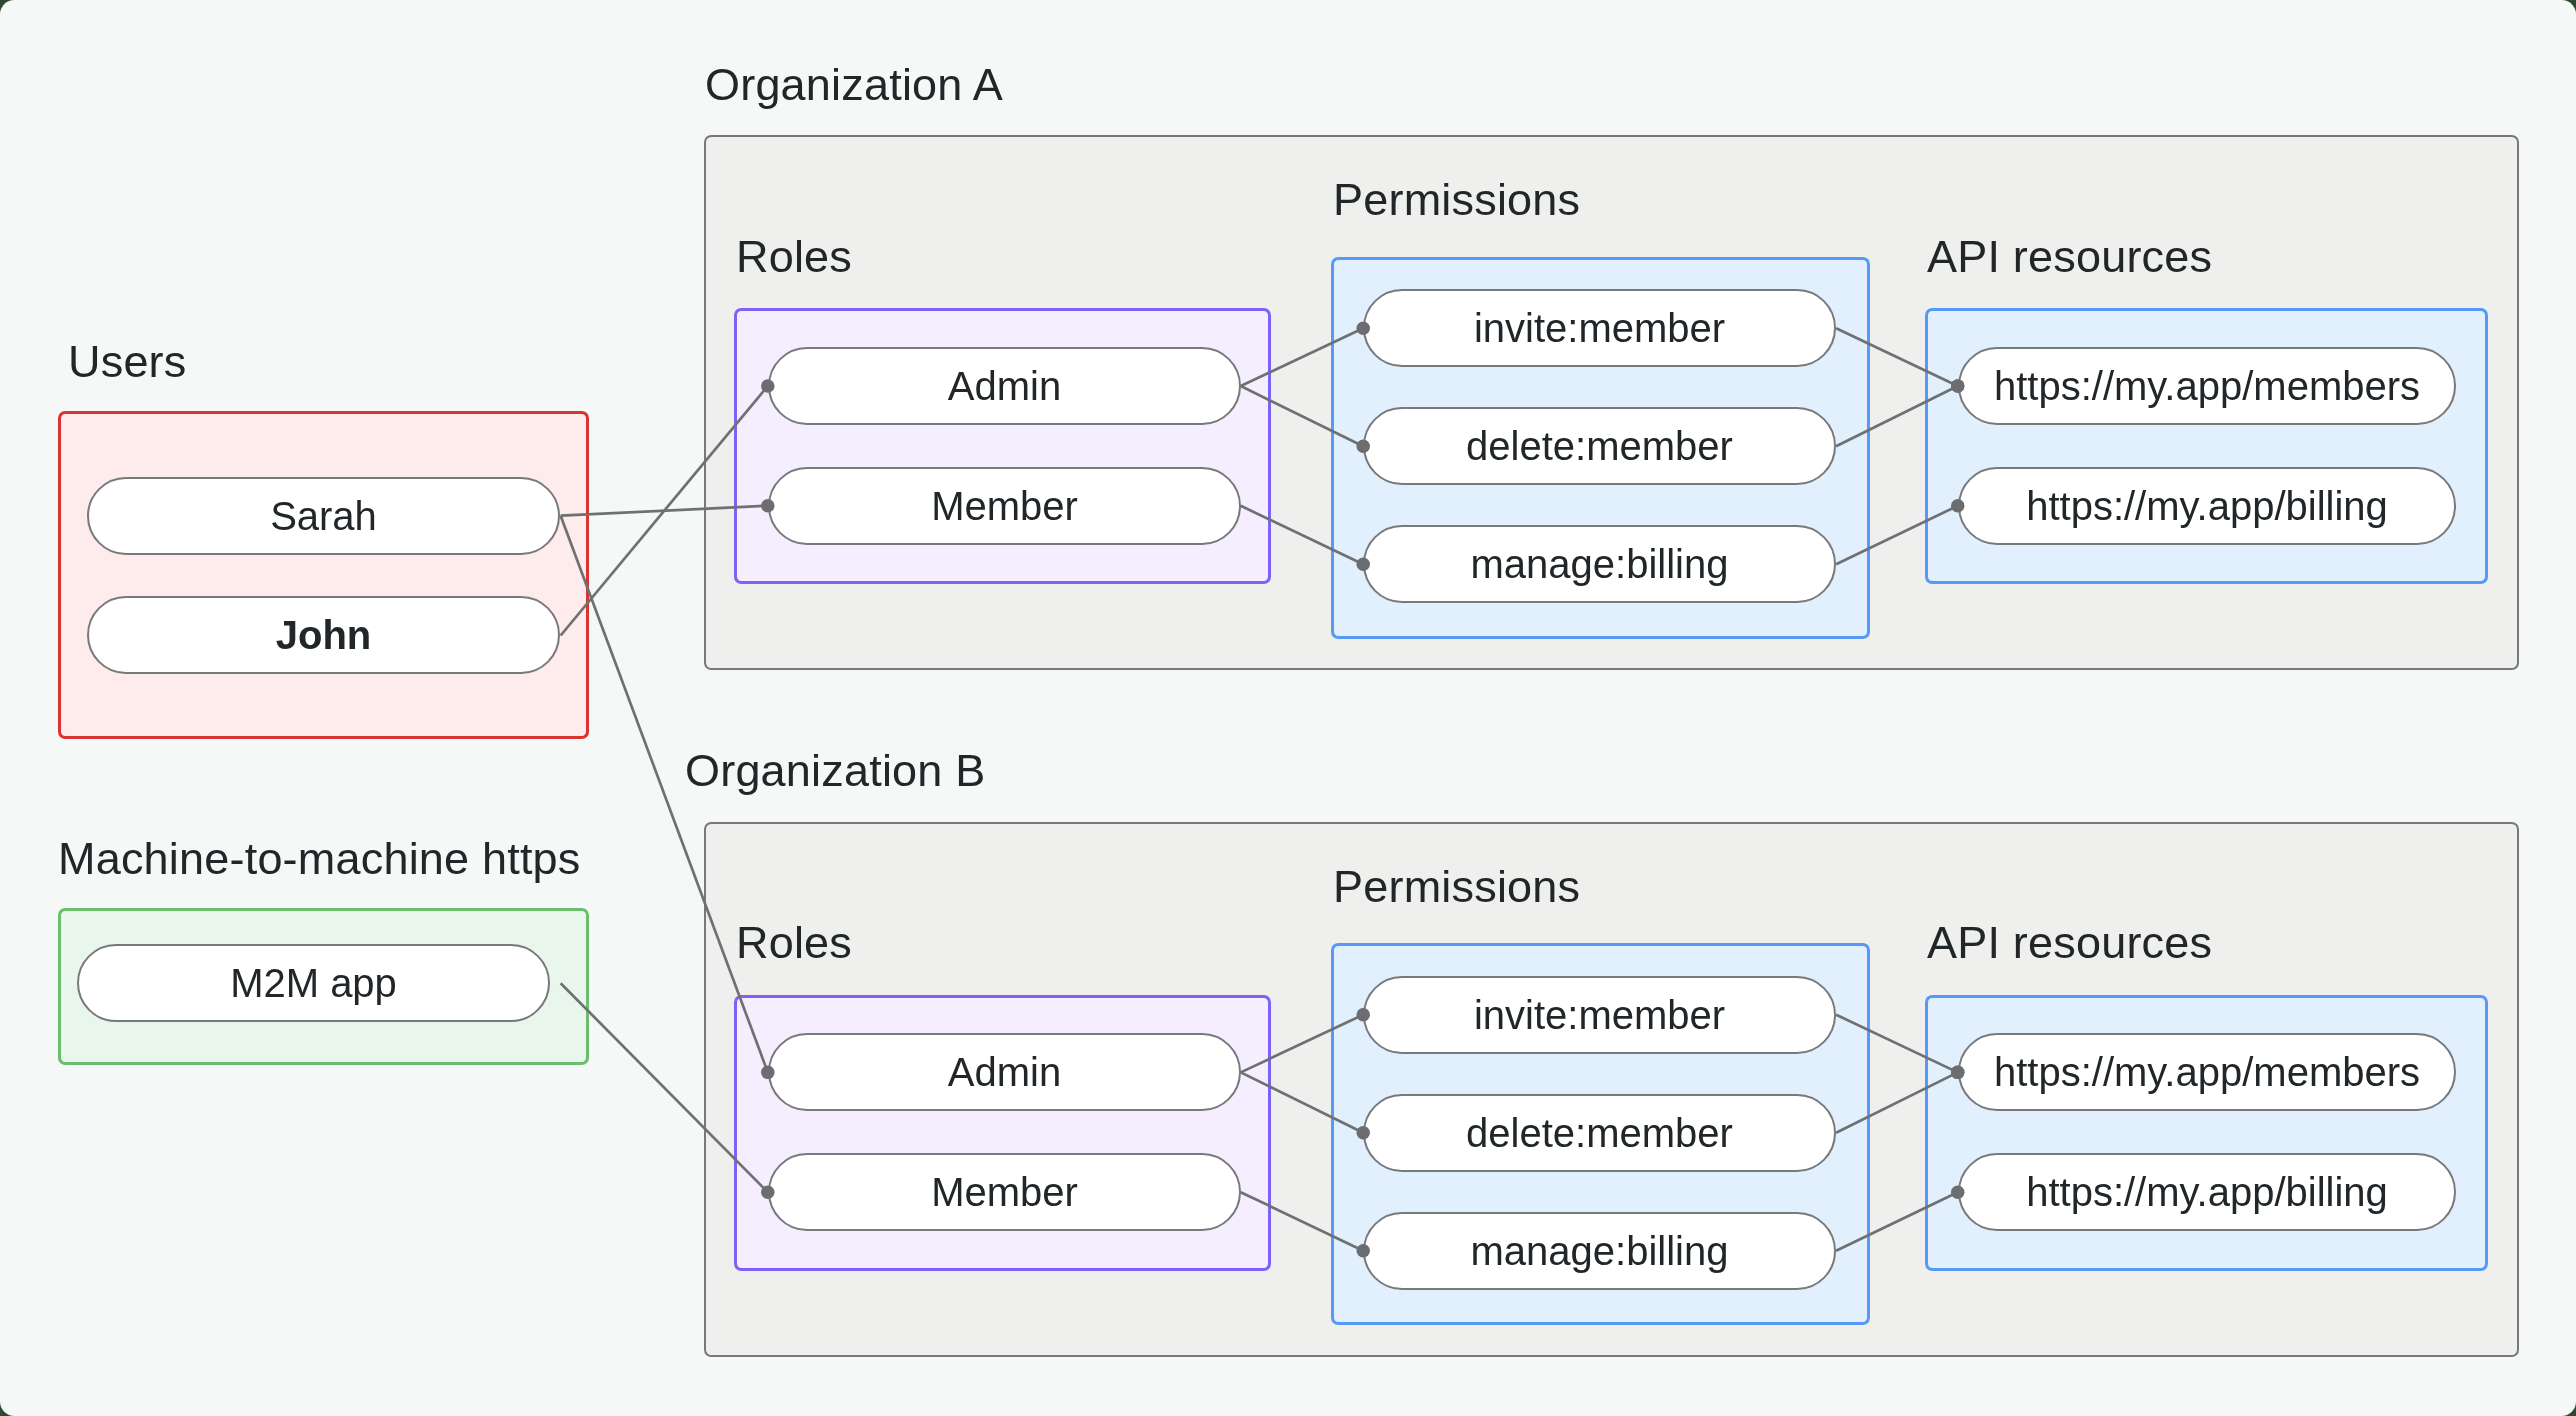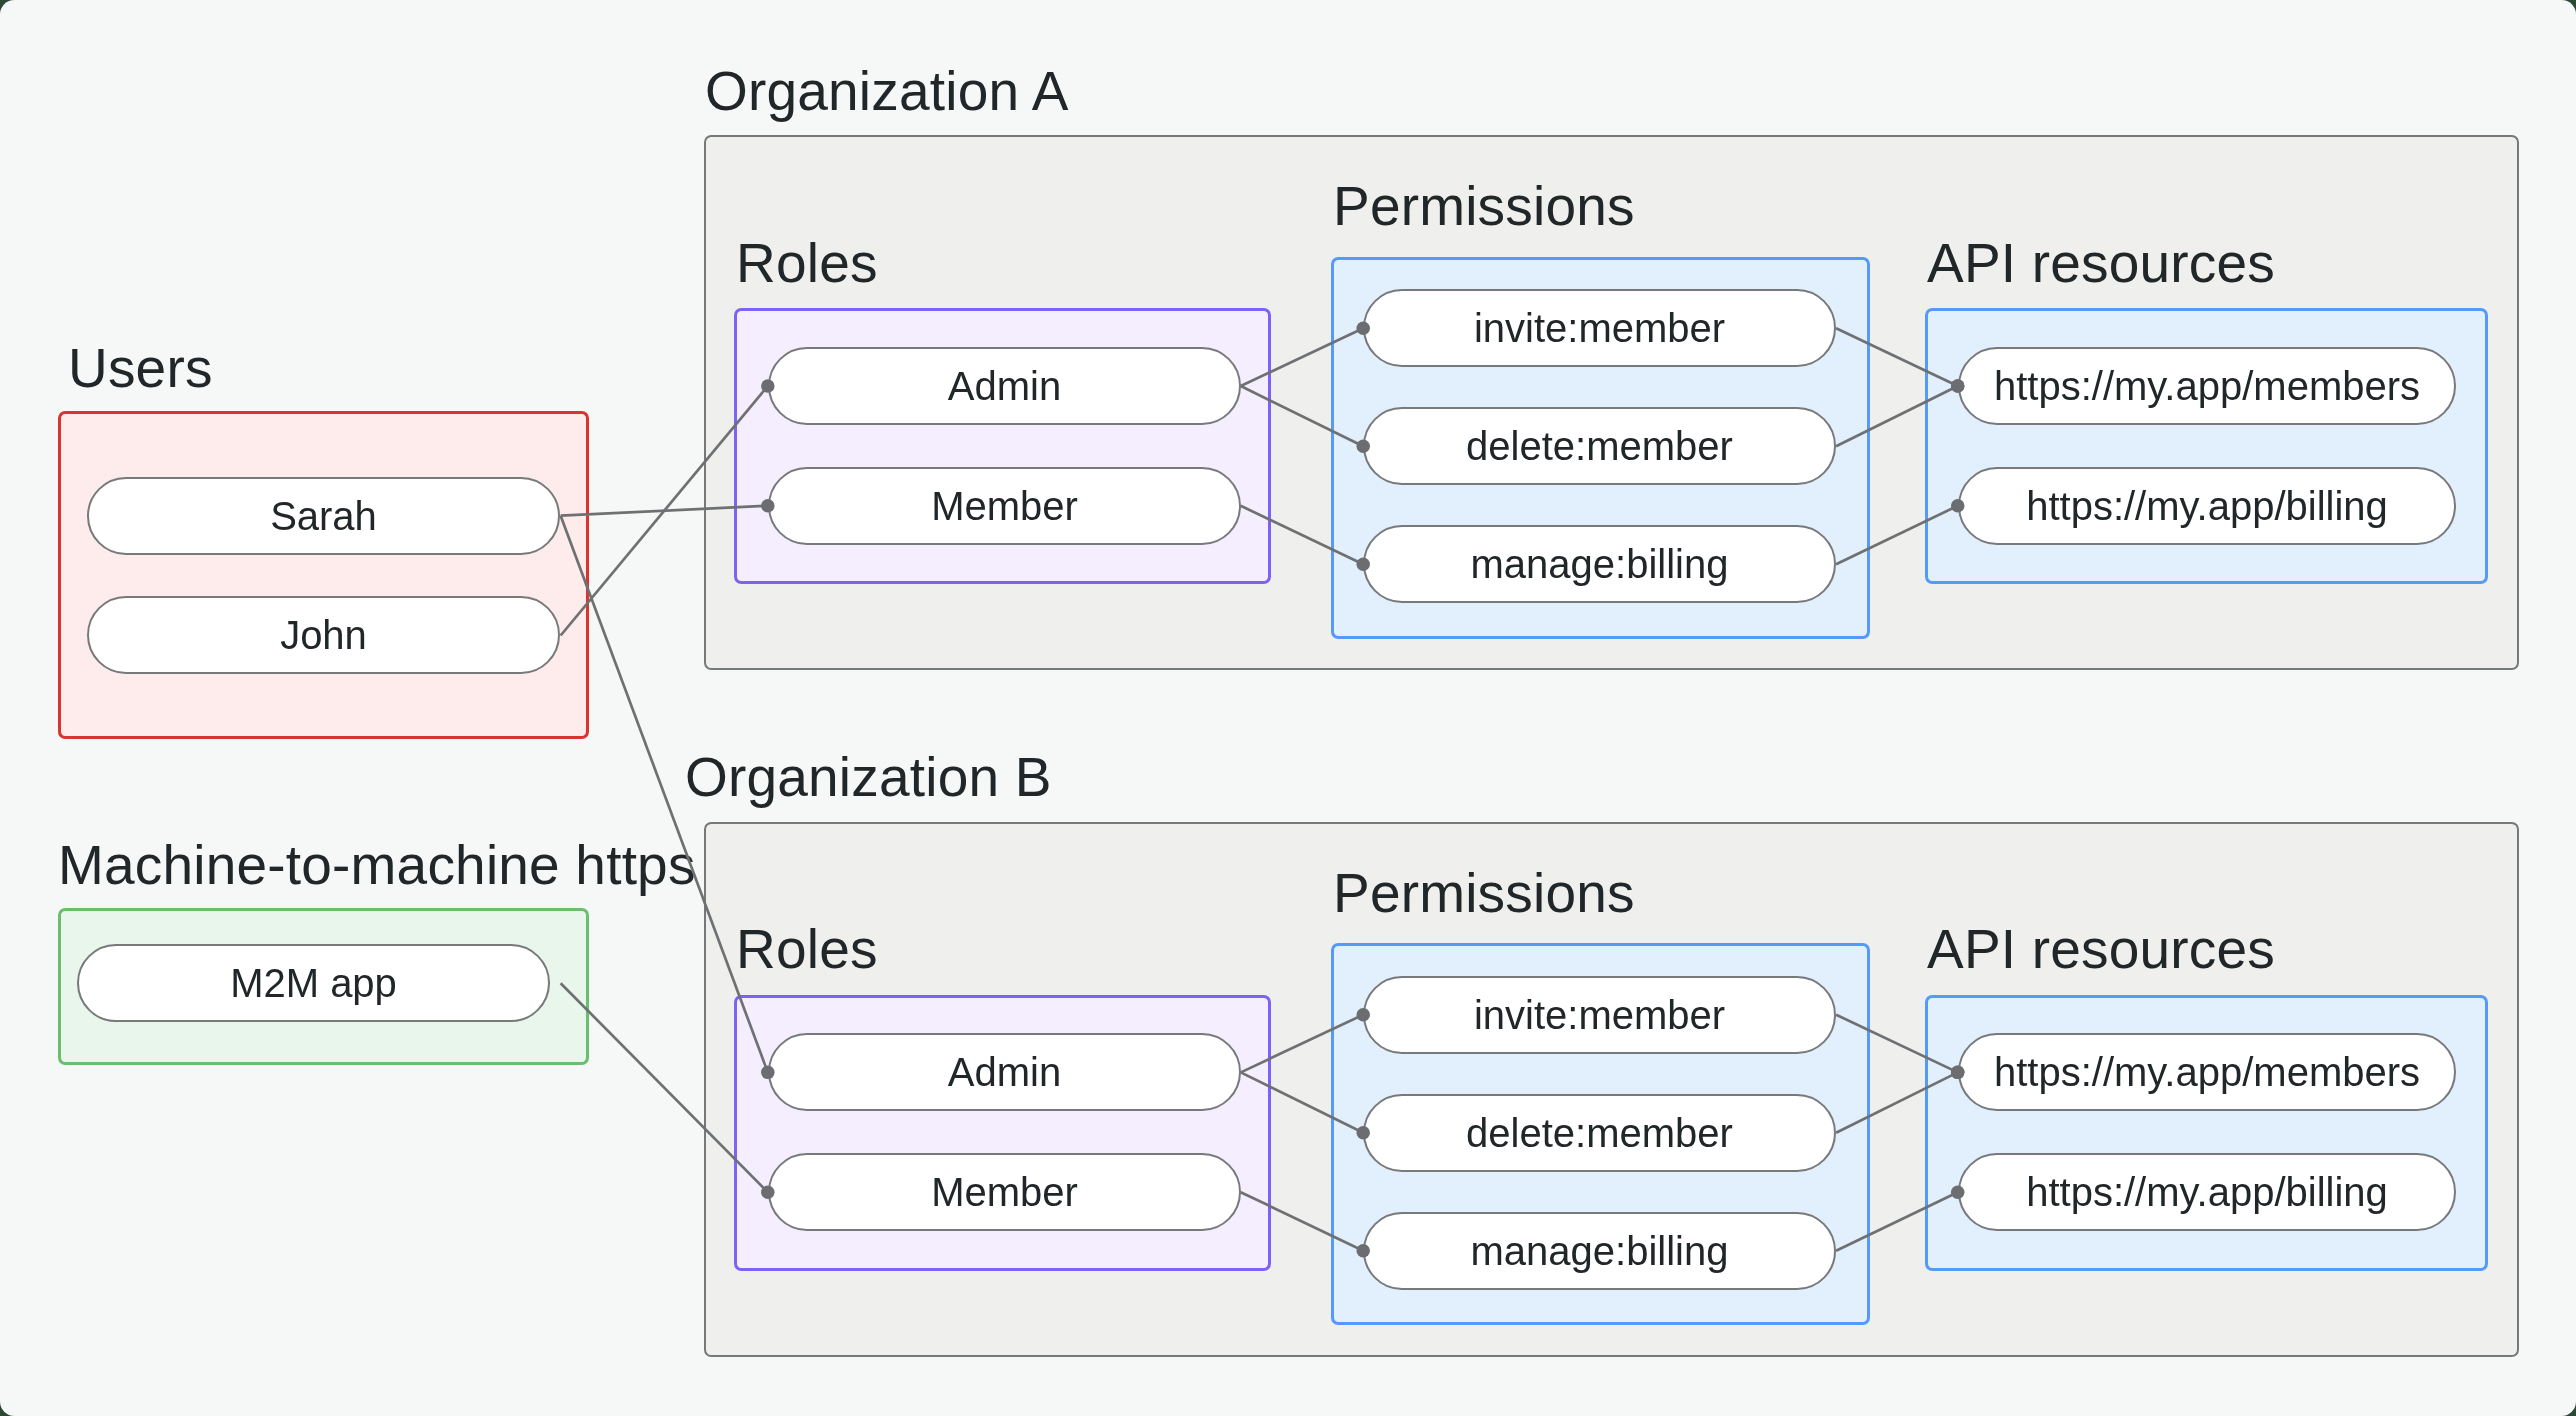--- a/index.html
+++ b/index.html
@@ -12,21 +12,21 @@
     --pill-bg:#ffffff; --pill-border:#77797b;
     --line:#6e7072; --dot:#6b6d70;
   }
   html,body{margin:0;padding:0;}
   body{background:var(--frame-bg); font-family:"Liberation Sans", sans-serif;}
   #canvas{
     position:relative; width:2576px; height:1416px;
     background:var(--page-bg); border-radius:14.4px; overflow:hidden;
   }
   .lbl{
-    position:absolute; font-size:55px; line-height:1.25; color:var(--text);
+    position:absolute; font-size:45px; line-height:1.25; color:var(--text);
     white-space:nowrap; letter-spacing:0.2px;
   }
   .gbox{position:absolute; box-sizing:border-box; border-radius:7.2px;}
   .users-box{background:var(--users-bg); border:3.6px solid var(--users-border);}
   .m2m-box{background:var(--m2m-bg); border:3.6px solid var(--m2m-border);}
   .org-box{background:var(--org-bg); border:2.7px solid var(--org-border);}
   .roles-box{background:var(--roles-bg); border:3.6px solid var(--roles-border);}
   .blue-box{background:var(--blue-bg); border:3.6px solid var(--blue-border);}
   .pill{
     position:absolute; box-sizing:border-box; height:78px; border-radius:40px;
@@ -37,21 +37,21 @@
   #edges{position:absolute; left:0; top:0; width:2576px; height:1416px; pointer-events:none;}
 </style>
 </head>
 <body>
 
 <div id="canvas">
 
   <div class="lbl" style="left:68px; top:334px;">Users</div>
   <div class="gbox users-box" style="left:58px; top:411px; width:531px; height:328px;"></div>
   <div class="pill" style="left:87px; top:477px; width:473px;">Sarah</div>
-  <div class="pill" style="left:87px; top:596px; width:473px;">John</div>
+  <div class="pill" style="left:87px; top:596px; width:473px;font-weight:bold;">John</div>
 
   <div class="lbl" style="left:58px; top:831px;">Machine-to-machine https</div>
   <div class="gbox m2m-box" style="left:58px; top:908px; width:531px; height:157px;"></div>
   <div class="pill" style="left:77px; top:944px; width:473px;">M2M app</div>
 
   <div class="lbl" style="left:705px; top:57px;">Organization A</div>
   <div class="gbox org-box" style="left:704px; top:135px; width:1815px; height:535px;"></div>
 
   <div class="lbl" style="left:736px; top:229px;">Roles</div>
   <div class="gbox roles-box" style="left:734px; top:308px; width:537px; height:276px;"></div>

